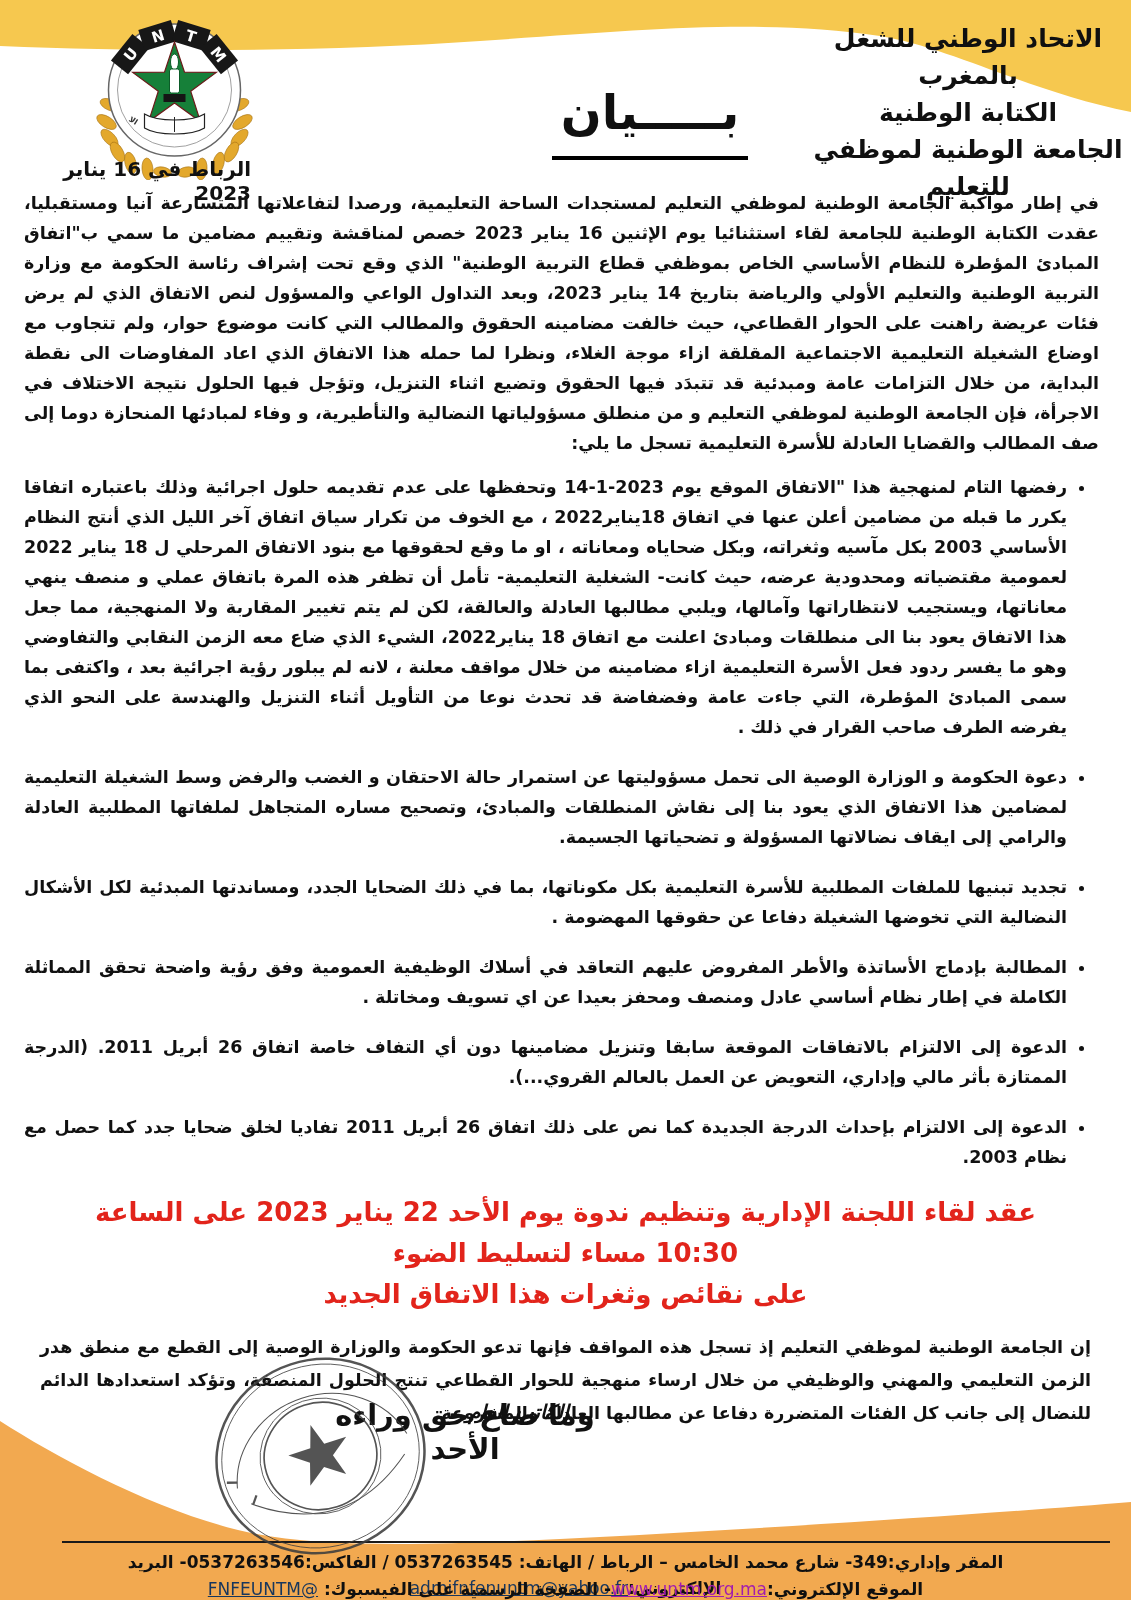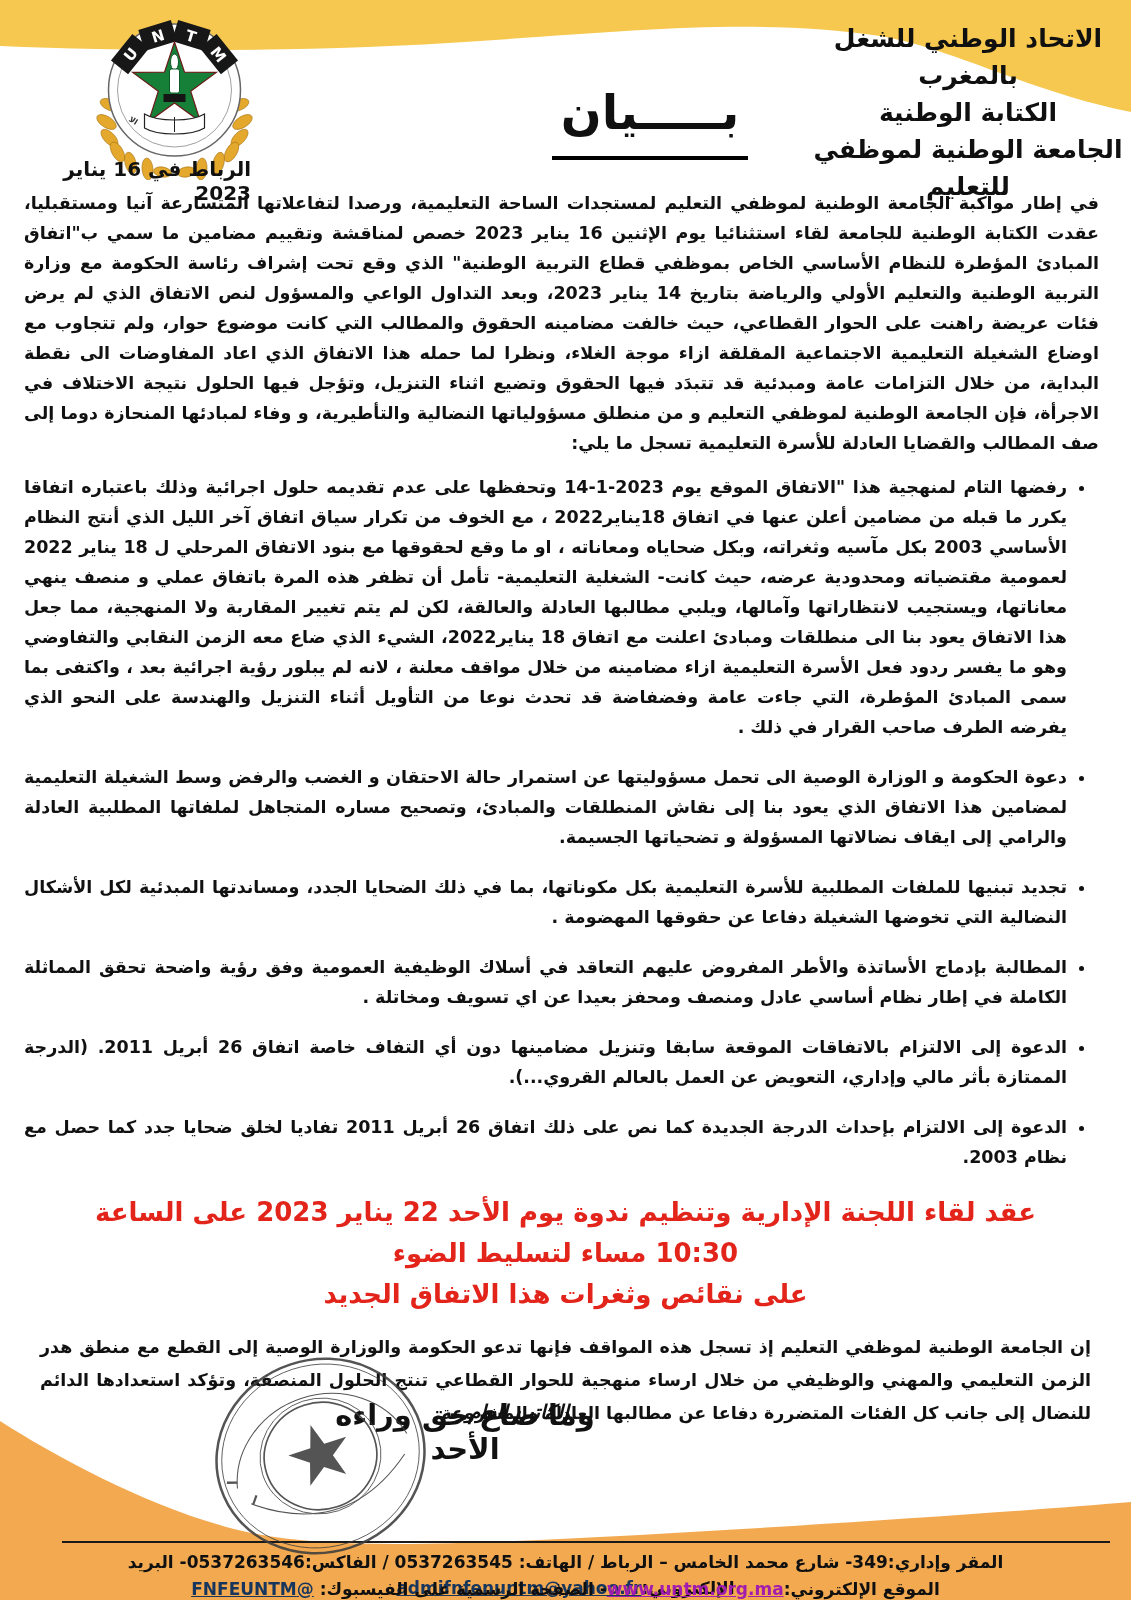--- a/index.html
+++ b/index.html
@@ -37,21 +37,21 @@
   .sig-label{top:1400px;left:468px;width:125px;font-size:20px;font-weight:bold;
     text-align:left;direction:rtl;font-style:italic;}
   .stamp-box{top:1346px;left:168px;width:305px;height:220px;z-index:3;}
 
   
   .footer-rule{top:1541px;left:62px;width:1048px;height:0;
     border-top:2px solid #1a1a1a;}
   .footer-line{left:0;right:0;text-align:center;font-size:17px;
     font-weight:bold;line-height:26px;color:#101010;}
   .f1{top:1549px;} .f2{top:1576px;}
-  .footer-line a{text-decoration:underline;font-weight:bold;}
+  .footer-line a{text-decoration:underline;font-weight:normal;}
   a.email-link,a.fb-link{color:#17365D;}
   a.site-link{color:#a21caf;}
 </style>
 </head>
 <body>
 
 <div class="page">
 
   <svg class="bg-svg" viewBox="0 0 1131 1600" preserveAspectRatio="none" aria-hidden="true">
     <path fill="#F6C84F" d="M0,0 L1131,0 L1131,112 C1030,92 952,48 880,36 C760,18 640,30 480,41 C320,52 150,52 0,46 Z"></path>

